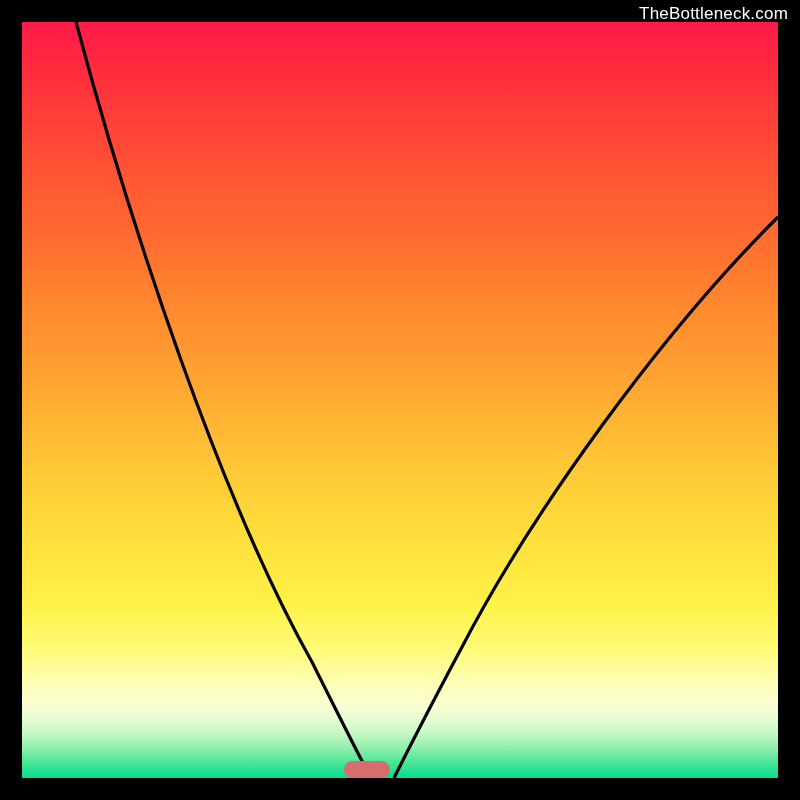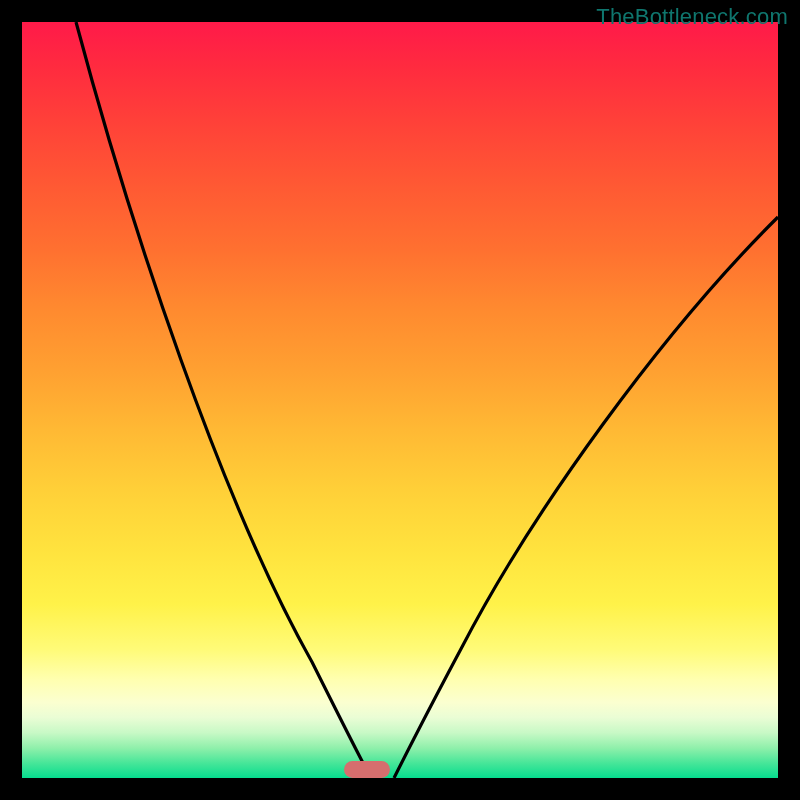--- a/index.html
+++ b/index.html
@@ -9,22 +9,22 @@
     height: 800px;
     background: #000;
     position: relative;
     overflow: hidden;
     font-family: Arial, sans-serif;
   }
   .watermark {
     position: absolute;
     top: 4px;
     right: 12px;
-    color: #0f766e;
-    font-size: 22px;
+    color: #ffffff;
+    font-size: 17px;
     font-weight: 500;
     z-index: 10;
     letter-spacing: 0.2px;
   }
   .plot-area {
     position: absolute;
     left: 22px;
     top: 22px;
     width: 756px;
     height: 756px;

